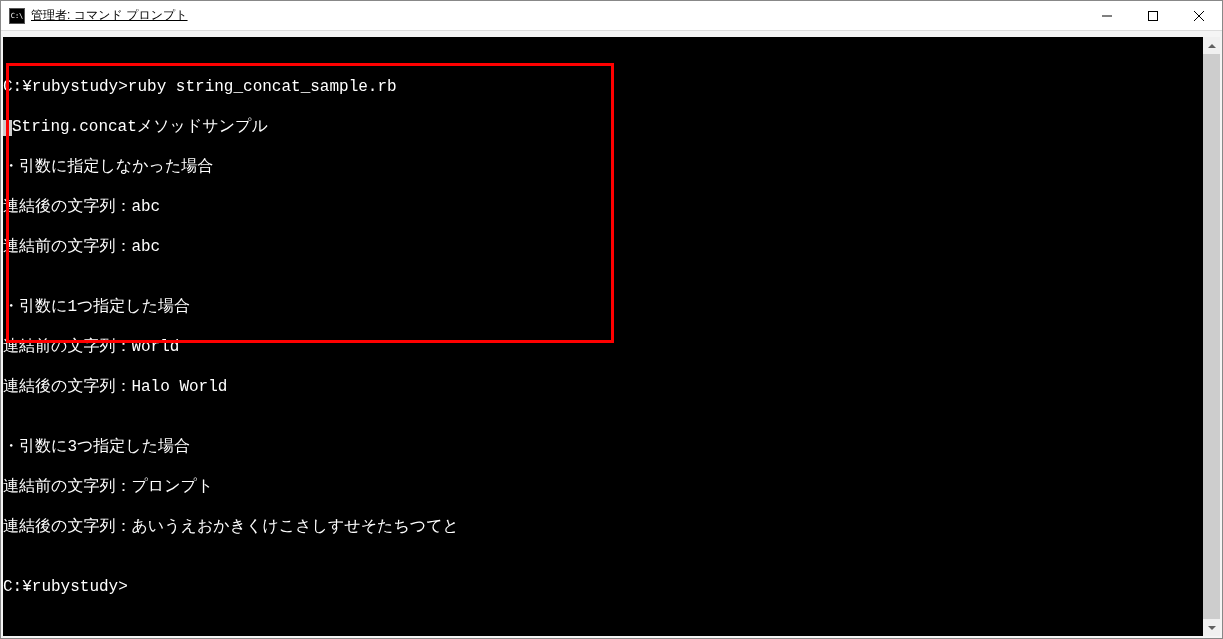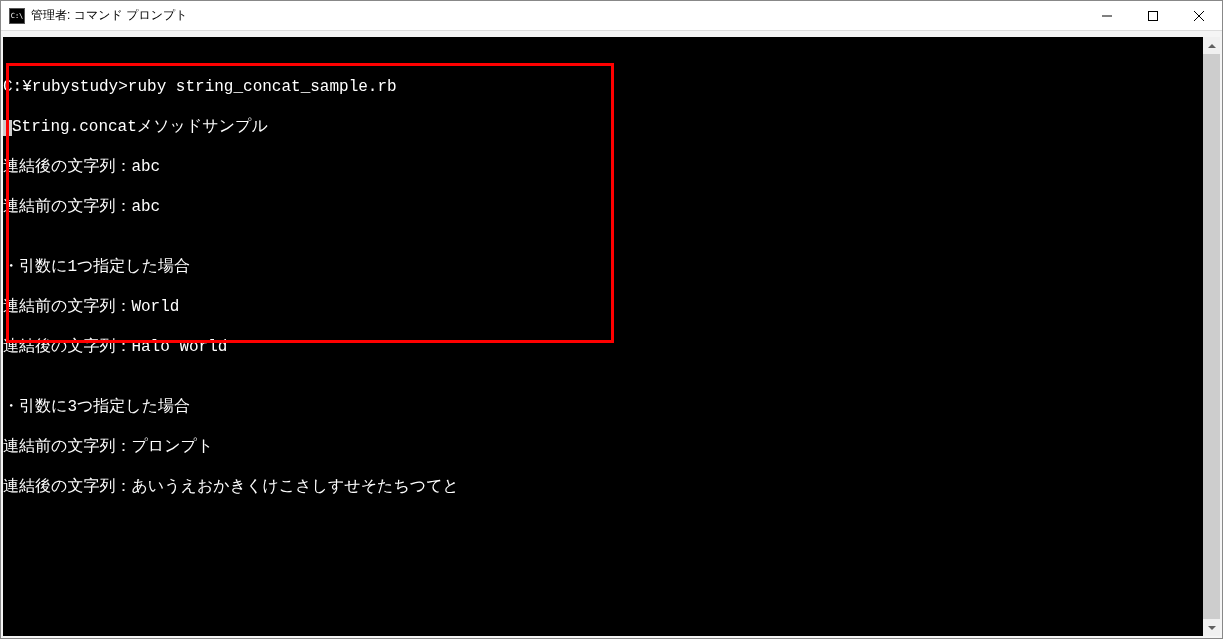--- a/index.html
+++ b/index.html
@@ -38,20 +38,21 @@
       justify-content: center;
       color: #fff;
       font-size: 7px;
       font-family: monospace;
       border: 1px solid #555;
     }
     .title-text {
       font-size: 12px;
       color: #000;
       flex: 1;
+      text-decoration: underline;
     }
     .window-controls {
       display: flex;
       height: 100%;
     }
     .win-btn {
       width: 46px;
       height: 100%;
       display: flex;
       align-items: center;
@@ -156,31 +157,33 @@
           </svg>
       </button>
     </div>
   </div>
 
   <div class="terminal">
     <div class="terminal-inner">
 <span class="line"></span>
 <span class="line">C:¥rubystudy&gt;ruby string_concat_sample.rb</span>
 <span class="line"><span class="cursor-block"></span><span>String.concatメソッドサンプル</span></span>
+<span class="line">・引数に指定しなかった場合</span>
 <span class="line">連結後の文字列：abc</span>
 <span class="line">連結前の文字列：abc</span>
 <span class="line"></span>
 <span class="line">・引数に1つ指定した場合</span>
 <span class="line">連結前の文字列：World</span>
 <span class="line">連結後の文字列：Halo World</span>
 <span class="line"></span>
 <span class="line">・引数に3つ指定した場合</span>
 <span class="line">連結前の文字列：プロンプト</span>
 <span class="line">連結後の文字列：あいうえおかきくけこさしすせそたちつてと</span>
 <span class="line"></span>
+<span class="line">C:¥rubystudy&gt;</span>
     </div>
 
     <div class="highlight-box"></div>
 
     <div class="scrollbar">
       <div class="scroll-arrow">
         <svg width="8" height="4" viewBox="0 0 8 4">
             <path d="M0 4 L4 0 L8 4 Z" fill="#606060"></path>
           </svg>
       </div>

